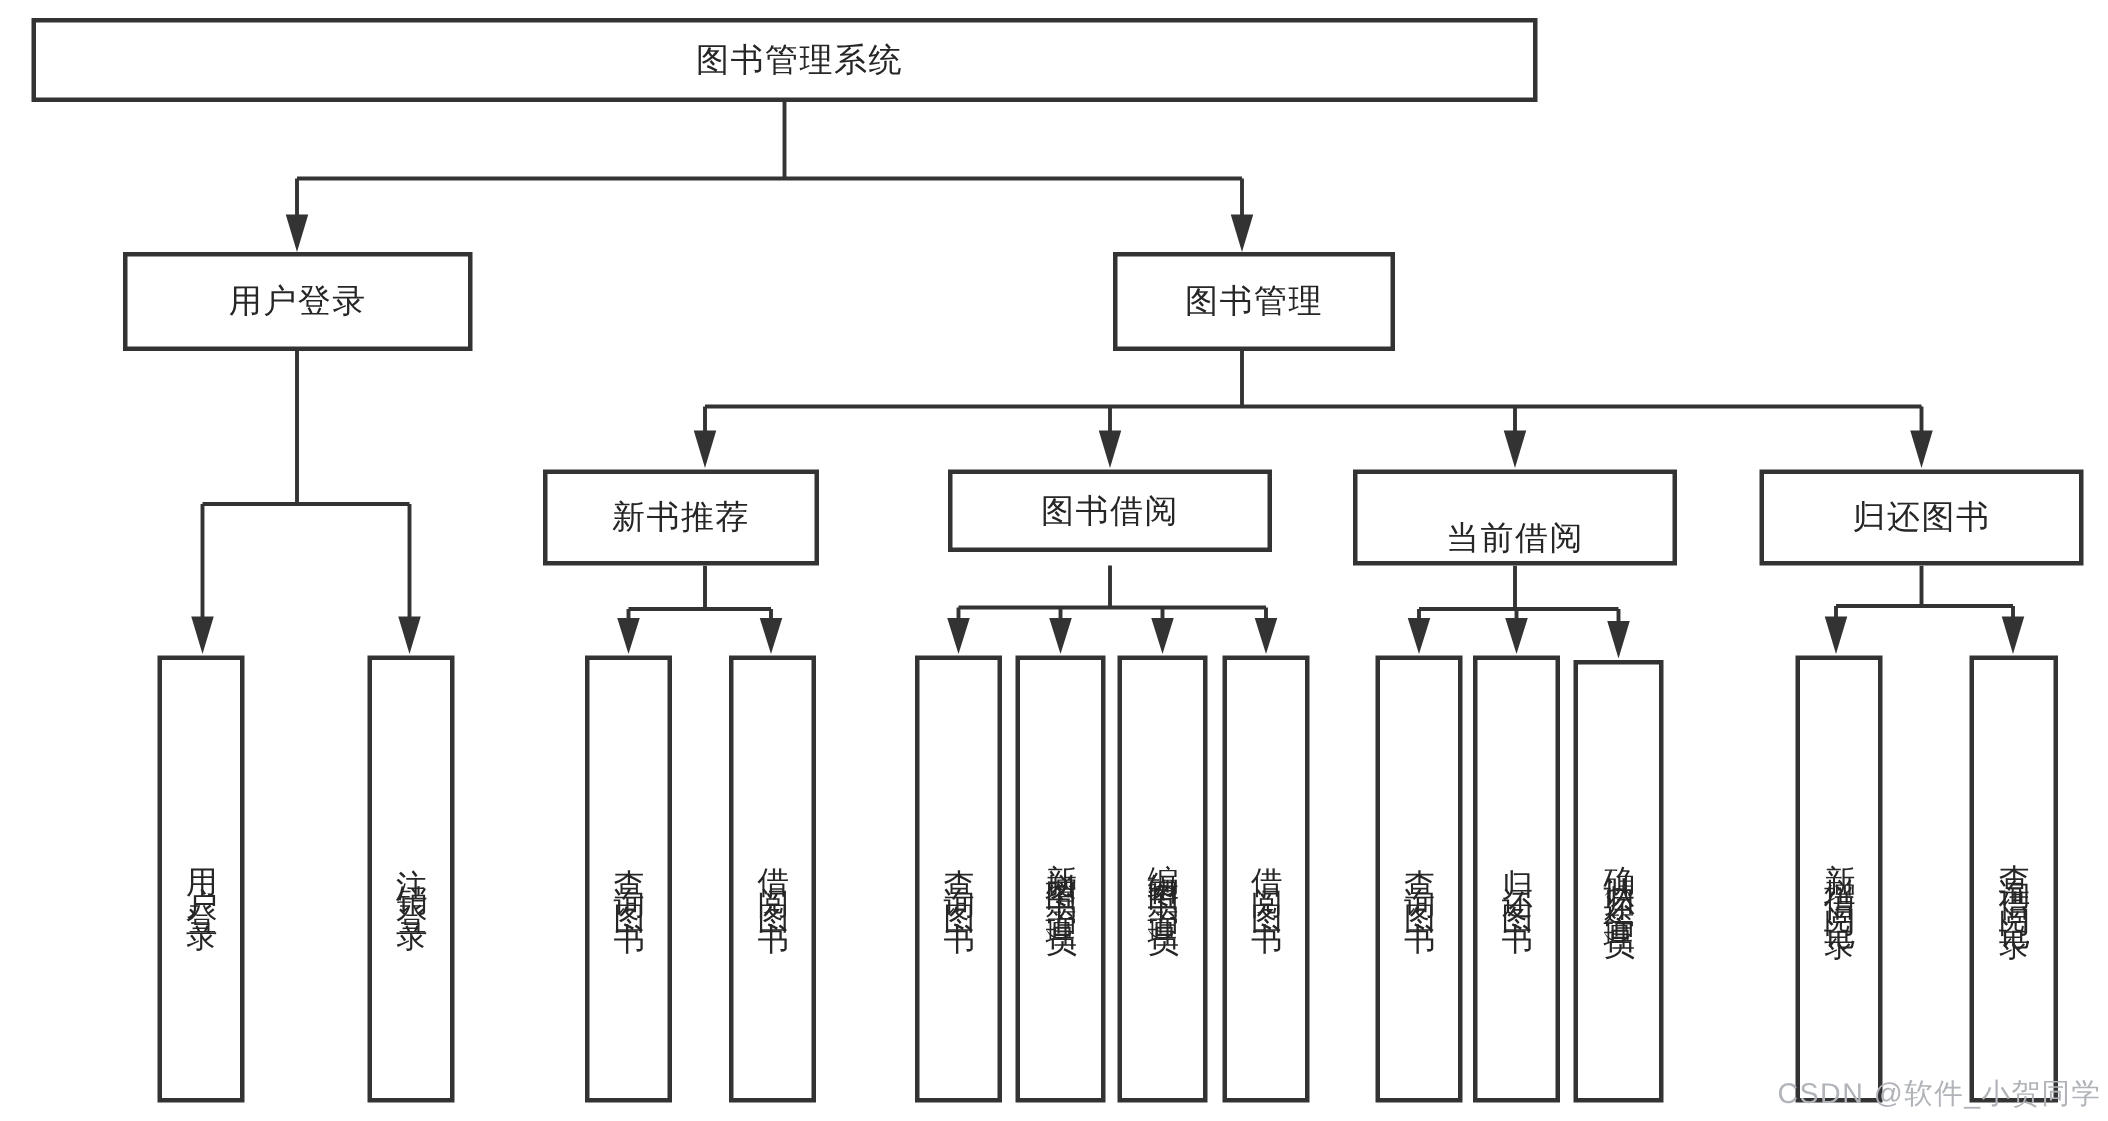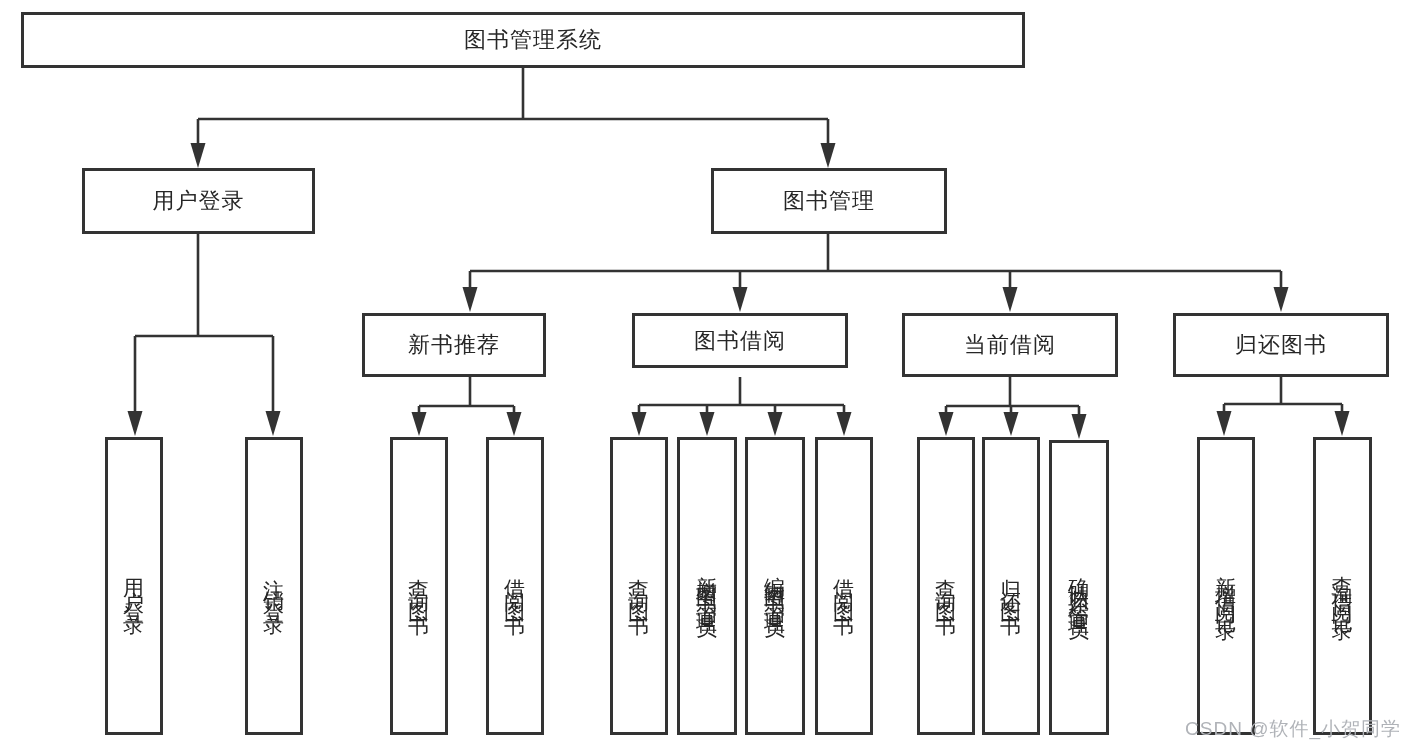--- a/index.html
+++ b/index.html
@@ -116,31 +116,31 @@
     <polygon points="1334.5,411 1349.5,411 1342,436" fill="#333333" stroke="none"></polygon>
   </svg>
 
   <div class="box" style="left:21px;top:12px;width:1004px;height:56px;padding-left:20px;">
     <span>图书管理系统</span>
   </div>
 
   <div class="box" style="left:82px;top:168px;width:233px;height:66px;">
     <span>用户登录</span>
   </div>
-  <div class="box" style="left:711px;top:168px;width:236px;height:66px;">
+  <div class="box" style="left:742px;top:168px;width:188px;height:66px;">
     <span>图书管理</span>
   </div>
 
   <div class="box" style="left:362px;top:313px;width:184px;height:64px;text-align:center;">
     <span>新书推荐</span>
   </div>
   <div class="box" style="left:632px;top:313px;width:216px;height:55px;">
     <span>图书借阅</span>
   </div>
-  <div class="box" style="left:902px;top:313px;width:216px;height:64px;">
+  <div class="box" style="left:902px;top:313px;width:216px;height:64px;align-items:flex-end;">
     <span>当前借阅</span>
   </div>
   <div class="box" style="left:1173px;top:313px;width:216px;height:64px;">
     <span>归还图书</span>
   </div>
 
   <div class="leaf" style="left:105px;width:58px;">
     <span class="vtext s">用户登录</span>
   </div>
   <div class="leaf" style="left:245px;width:58px;">

